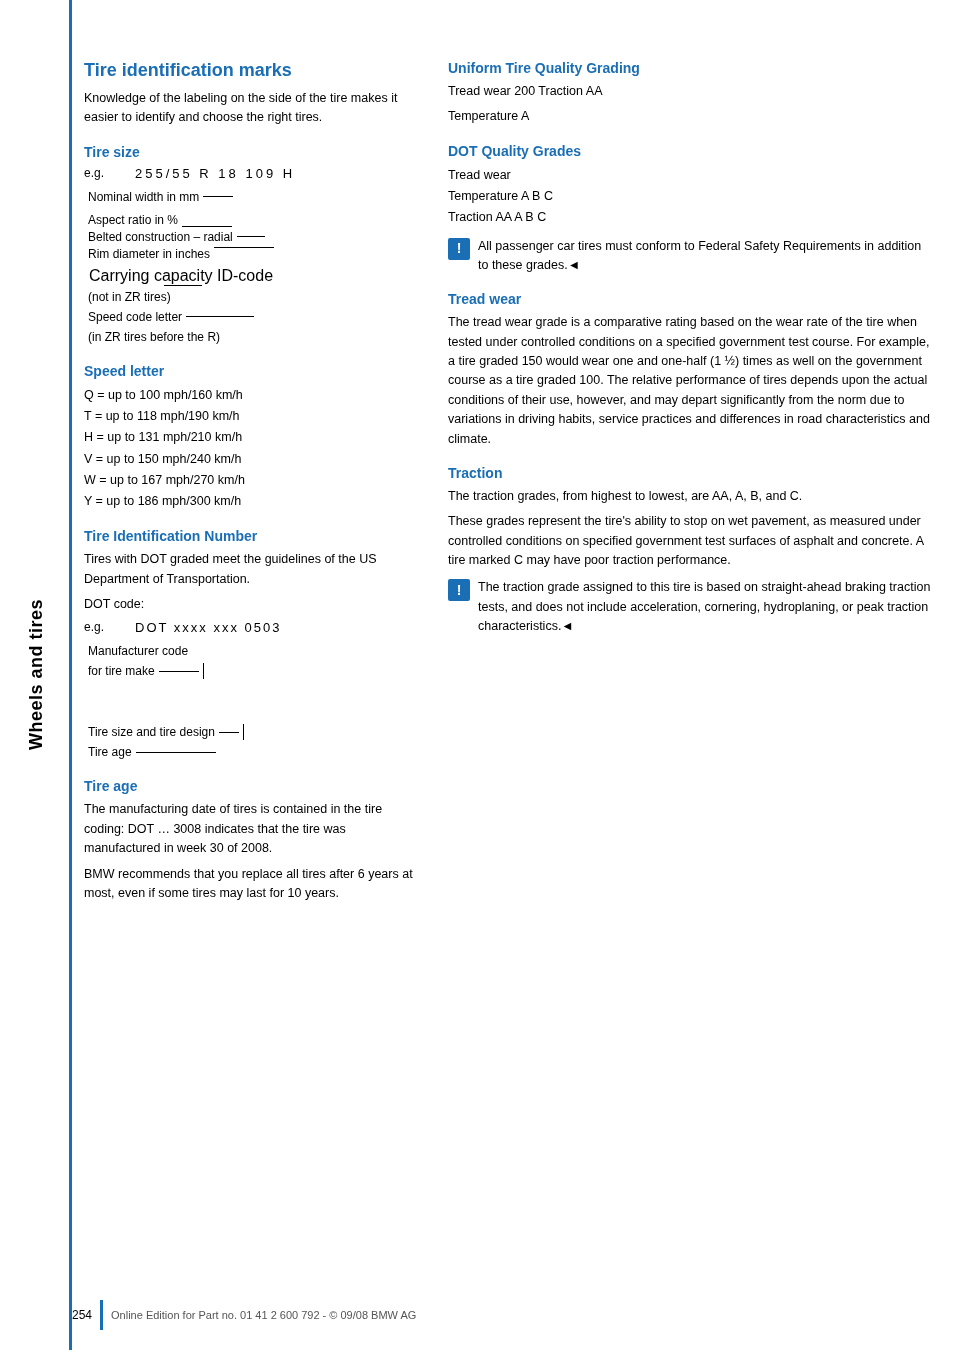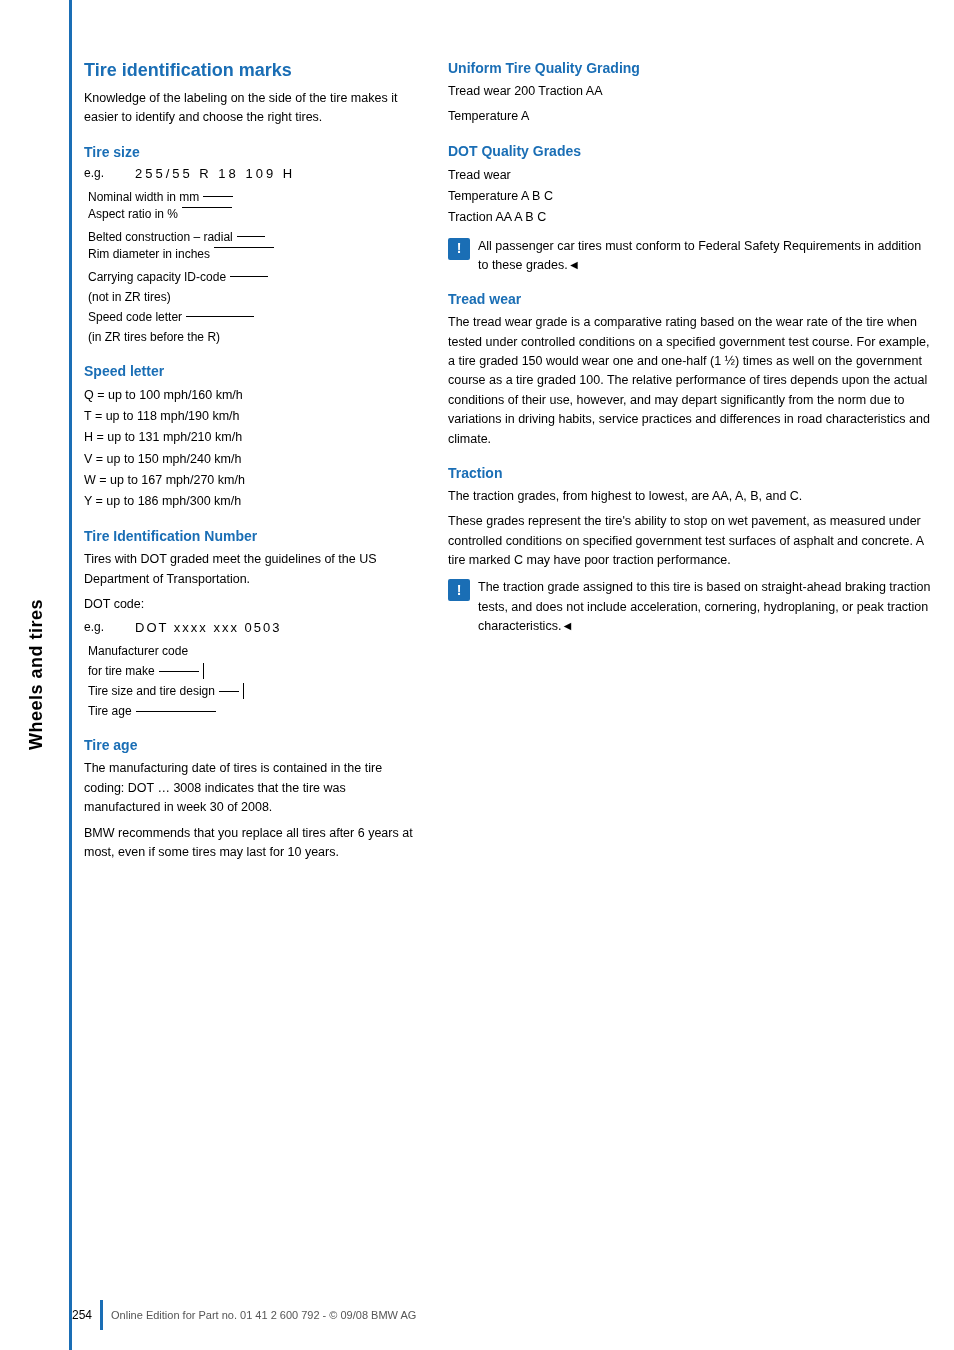--- a/index.html
+++ b/index.html
@@ -200,33 +200,33 @@
             <span style="font-size:13px;letter-spacing:3px;font-weight:normal;">255/55  R 18 109 H</span>
           </div>
 
           <div style="display:flex;flex-direction:row;margin-left:4px;">
 
             <div style="display:flex;flex-direction:column;">
               <div style="height:20px;display:flex;align-items:center;font-size:12px;">
                 <span>Nominal width in mm</span>
                 <span style="display:inline-block;width:30px;height:1px;background:#000;margin-left:4px;"></span>
               </div>
-              <div style="height:20px;display:flex;align-items:flex-start;font-size:12px;">
+              <div style="height:20px;display:flex;align-items:flex-end;font-size:12px;">
                 <span>Aspect ratio in %</span>
                 <span style="display:inline-block;width:50px;height:1px;background:#000;margin-left:4px;"></span>
               </div>
               <div style="height:20px;display:flex;align-items:center;font-size:12px;">
                 <span>Belted construction – radial</span>
                 <span style="display:inline-block;width:28px;height:1px;background:#000;margin-left:4px;"></span>
               </div>
               <div style="height:20px;display:flex;font-size:12px;">
                 <span>Rim diameter in inches</span>
                 <span style="display:inline-block;width:60px;height:1px;background:#000;margin-left:4px;"></span>
               </div>
-              <div style="height:20px;display:flex;align-items:center;font-size:12px;">
+              <div style="height:20px;display:flex;align-items:center;font-size:16px;flex-direction:column;">
                 <span>Carrying capacity ID-code</span>
                 <span style="display:inline-block;width:38px;height:1px;background:#000;margin-left:4px;"></span>
               </div>
               <div style="height:20px;display:flex;align-items:center;font-size:12px;">
                 <span>(not in ZR tires)</span>
               </div>
               <div style="height:20px;display:flex;align-items:center;font-size:12px;">
                 <span>Speed code letter</span>
                 <span style="display:inline-block;width:68px;height:1px;background:#000;margin-left:4px;"></span>
               </div>
@@ -263,21 +263,21 @@
 
           <div style="display:flex;flex-direction:column;margin-left:4px;">
             <div style="display:flex;align-items:center;height:20px;font-size:12px;">
               <span>Manufacturer code</span>
             </div>
             <div style="display:flex;align-items:center;height:20px;font-size:12px;">
               <span>for tire make</span>
               <span style="display:inline-block;width:40px;height:1px;background:#000;margin-left:4px;margin-right:4px;"></span>
               <span style="display:inline-block;width:1px;height:16px;background:#000;"></span>
             </div>
-            <div style="display:flex;align-items:center;height:20px;font-size:12px;">
+            <div style="display:flex;align-items:center;height:20px;font-size:12px;margin-top:41px;">
               <span>Tire size and tire design</span>
               <span style="display:inline-block;width:20px;height:1px;background:#000;margin-left:4px;margin-right:4px;"></span>
               <span style="display:inline-block;width:1px;height:16px;background:#000;"></span>
             </div>
             <div style="display:flex;align-items:center;height:20px;font-size:12px;">
               <span>Tire age</span>
               <span style="display:inline-block;width:80px;height:1px;background:#000;margin-left:4px;"></span>
             </div>
           </div>
         </div>

